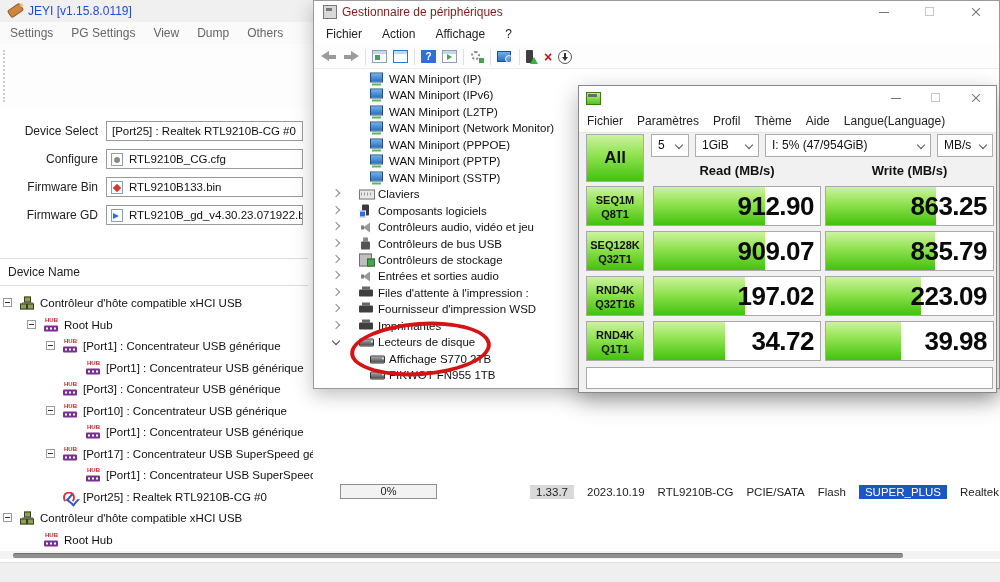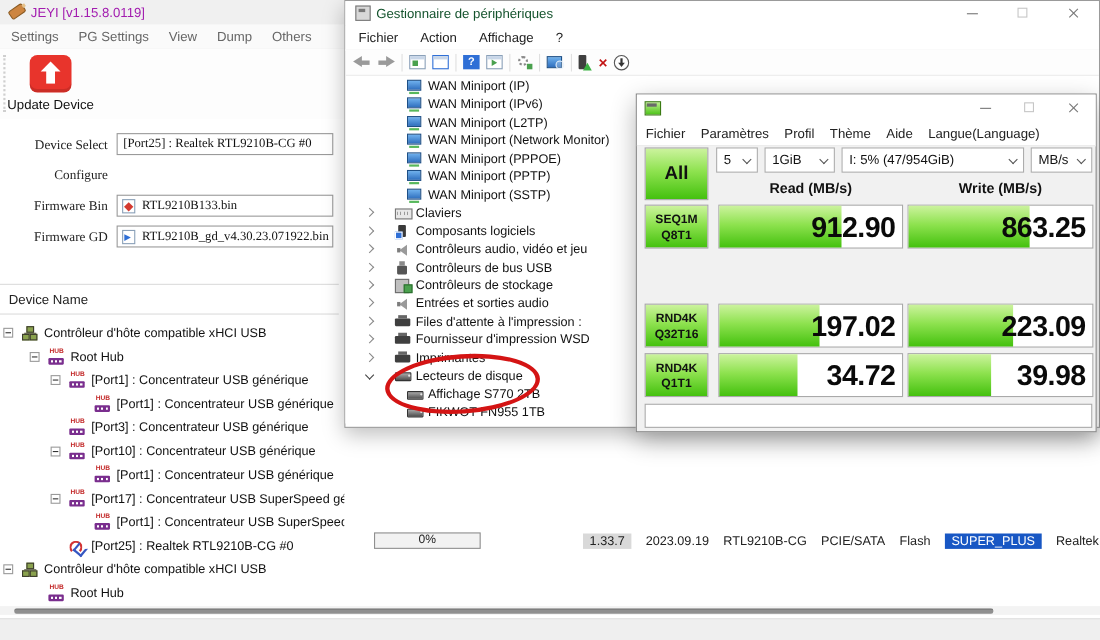--- a/index.html
+++ b/index.html
@@ -3,31 +3,31 @@
 <meta charset="utf-8">
 <style>
   html,body{margin:0;padding:0;background:#fff;}
   .canvas{position:relative;width:1000px;height:582px;overflow:hidden;background:#fff;
           font-family:"Liberation Sans",sans-serif;color:#222;font-size:12px;}
 
   
   .j-titlebar{position:absolute;left:0;top:0;width:313px;height:22px;background:#f0f0f0;border-bottom:1px solid #e2e2e2;}
   .j-ticon{position:absolute;left:8px;top:6px;width:13px;height:7px;background:#cd8540;border:1px solid #8a5a22;border-radius:2px;transform:rotate(-35deg);}
   .j-ticon::after{content:"";position:absolute;right:-3px;top:1px;width:3px;height:3px;background:#e6c189;}
-  .j-title{position:absolute;left:28px;top:4px;color:#a21caf;}
+  .j-title{position:absolute;left:28px;top:4px;color:#1d4ed8;}
   .j-menubar{position:absolute;left:0;top:22px;width:313px;height:22px;background:#fafafa;border-bottom:1px solid #e6e6e6;display:flex;align-items:center;gap:18px;padding-left:10px;color:#666;}
   .j-toolbar{position:absolute;left:0;top:44px;width:313px;height:64px;background:#fdfdfd;}
   .j-grip{position:absolute;left:3px;top:6px;width:1px;height:52px;border-left:2px dotted #cfcfcf;}
   .upd{position:absolute;left:6px;top:2px;width:80px;height:60px;cursor:pointer;}
   .upd-icon{position:absolute;left:21px;top:4px;width:38px;height:34px;background:#e8342c;border-radius:7px;box-shadow:inset 0 -3px 0 rgba(0,0,0,.12);}
   .upd-icon::before{content:"";position:absolute;left:50%;top:6px;margin-left:-9px;border-left:9px solid transparent;border-right:9px solid transparent;border-bottom:9px solid #fff;}
   .upd-icon::after{content:"";position:absolute;left:50%;top:14px;margin-left:-4px;width:8px;height:12px;background:#fff;}
   .upd-label{position:absolute;left:0;top:42px;width:80px;text-align:center;color:#111;}
 
-  .fieldrow{position:absolute;left:0;width:313px;height:31px;font-family:Liberation Serif, serif;}
+  .fieldrow{position:absolute;left:0;width:313px;height:31px;}
   .flabel{position:absolute;left:0;top:3px;width:98px;text-align:right;color:#222;}
   .finput{position:absolute;left:106px;top:0;width:197px;height:20px;background:#fff;border:1px solid #9a9a9a;box-sizing:border-box;overflow:hidden;}
   .fval{position:absolute;left:5px;top:3px;white-space:nowrap;font-size:11.5px;color:#111;}
   .finput.with-icon .fval{left:22px;}
   .fic{position:absolute;left:4px;top:3px;width:12px;height:13px;background:#fff;border:1px solid #8aa0b8;box-sizing:border-box;}
   .fic-cfg::after{content:"";position:absolute;left:2px;top:3px;width:6px;height:6px;background:#8a8a8a;border-radius:50%;}
   .fic-bin::after{content:"";position:absolute;left:2px;top:3px;width:6px;height:6px;background:#d43a30;transform:rotate(45deg);}
   .fic-gd::after{content:"";position:absolute;left:1px;top:3px;border-top:3px solid transparent;border-bottom:3px solid transparent;border-left:6px solid #2f6fd6;}
 
   .dn-sep1{position:absolute;left:0;top:258px;width:308px;height:1px;background:#dcdcdc;}
@@ -78,21 +78,21 @@
   .chip-blue{background:#1857c4;color:#fff;padding:1px 6px;}
   .hscroll-track{position:absolute;left:0;top:551px;width:1000px;height:8px;background:#f3f3f3;}
   .hscroll-thumb{position:absolute;left:13px;top:2px;width:890px;height:4px;background:#8f8f8f;border-top:1px solid #6f6f6f;border-radius:2px;}
   .bottom-strip{position:absolute;left:0;top:562px;width:1000px;height:20px;background:#efefef;border-top:1px solid #e0e0e0;}
 
   
   .dm{position:absolute;left:313px;top:0;width:687px;height:389px;background:#fff;border:1px solid #9a9a9a;box-sizing:border-box;box-shadow:0 6px 18px rgba(0,0,0,.25);}
   .dm-titlebar{position:absolute;left:0;top:0;right:0;height:22px;background:#fff;}
   .dm-ticon{position:absolute;left:9px;top:4px;width:12px;height:12px;background:#d8d8d8;border:1px solid #777;}
   .dm-ticon::after{content:"";position:absolute;left:2px;top:2px;width:6px;height:3px;background:#777;}
-  .dm-title{position:absolute;left:28px;top:4px;color:#14532d;}
+  .dm-title{position:absolute;left:28px;top:4px;color:#7f1d1d;}
   .wbtns{position:absolute;right:0;top:0;height:22px;display:flex;}
   .wbtn{width:46px;height:22px;position:relative;}
   .wbtn .mini{position:absolute;left:50%;top:50%;width:10px;height:1px;margin-left:-5px;background:#777;}
   .wbtn .maxi{position:absolute;left:50%;top:50%;width:9px;height:9px;margin:-5px 0 0 -5px;border:1px solid #c6c6c6;box-sizing:border-box;}
   .wbtn .clo::before,.wbtn .clo::after{content:"";position:absolute;left:50%;top:50%;width:11px;height:1px;background:#777;}
   .wbtn .clo::before{transform:translate(-50%,-50%) rotate(45deg);} .wbtn .clo::after{transform:translate(-50%,-50%) rotate(-45deg);}
   .dm-menubar{position:absolute;left:0;top:22px;right:0;height:22px;background:#fff;display:flex;align-items:center;gap:20px;padding-left:12px;color:#222;border-bottom:1px solid #f0f0f0;}
   .dm-toolbar{position:absolute;left:0;top:44px;right:0;height:23px;background:#fdfdfd;border-bottom:1px solid #ececec;display:flex;align-items:center;gap:6px;padding-left:7px;}
   .tsep{width:1px;height:16px;background:#e0e0e0;}
   .tarrow{position:relative;width:16px;height:11px;}
@@ -157,34 +157,34 @@
   </div>
   <div class="j-menubar">
     <span>Settings</span>
     <span>PG Settings</span>
     <span>View</span>
     <span>Dump</span>
     <span>Others</span>
   </div>
   <div class="j-toolbar">
     <span class="j-grip"></span>
-    <div class="upd">
-      <span class="upd-icon"></span>
-      <span class="upd-label">Update Device</span>
-    </div>
   </div>
 
   <div class="fieldrow" style="top:121px">
     <span class="flabel">Device Select</span>
     <div class="finput">
       <span class="fval">[Port25] : Realtek RTL9210B-CG #0</span>
     </div>
   </div>
   <div class="fieldrow" style="top:149px">
     <span class="flabel">Configure</span>
+    <div class="finput with-icon">
+      <span class="fic fic-cfg"></span>
+      <span class="fval">RTL9210B_CG.cfg</span>
+    </div>
   </div>
   <div class="fieldrow" style="top:177px">
     <span class="flabel">Firmware Bin</span>
     <div class="finput with-icon">
       <span class="fic fic-bin"></span>
       <span class="fval">RTL9210B133.bin</span>
     </div>
   </div>
   <div class="fieldrow" style="top:205px">
     <span class="flabel">Firmware GD</span>
@@ -289,21 +289,21 @@
         <span class="tlabel" style="left: 64px;">Root Hub</span>
       </div>
     </div>
 
   <div class="progress">
     <span>0%</span>
   </div>
 
   <div class="statusrow">
     <span class="chip-gray">1.33.7</span>
-    <span>2023.09.19</span>
+    <span>2023.10.19</span>
     <span>RTL9210B-CG</span>
     <span>PCIE/SATA</span>
     <span>Flash</span>
     <span class="chip-blue">SUPER_PLUS</span>
     <span>Realtek</span>
 
   </div>
 
   <div class="hscroll-track">
     <div class="hscroll-thumb"></div>
@@ -491,20 +491,34 @@
       <div class="ccell cval read">
         <div class="fillbar" style="width: 67%;"></div>
         <div class="vnum">912.90</div>
       </div>
       <div class="ccell cval write">
         <div class="fillbar" style="width: 66%;"></div>
         <div class="vnum">863.25</div>
       </div>
     </div>
 
+    <div class="crow" style="top:145px">
+      <div class="ccell clabel">
+        <div>SEQ128K</div>
+        <div>Q32T1</div>
+      </div>
+      <div class="ccell cval read">
+        <div class="fillbar" style="width: 67%;"></div>
+        <div class="vnum">909.07</div>
+      </div>
+      <div class="ccell cval write">
+        <div class="fillbar" style="width: 65%;"></div>
+        <div class="vnum">835.79</div>
+      </div>
+    </div>
 
     <div class="crow" style="top:190px">
       <div class="ccell clabel">
         <div>RND4K</div>
         <div>Q32T16</div>
       </div>
       <div class="ccell cval read">
         <div class="fillbar" style="width: 55%;"></div>
         <div class="vnum">197.02</div>
       </div>

